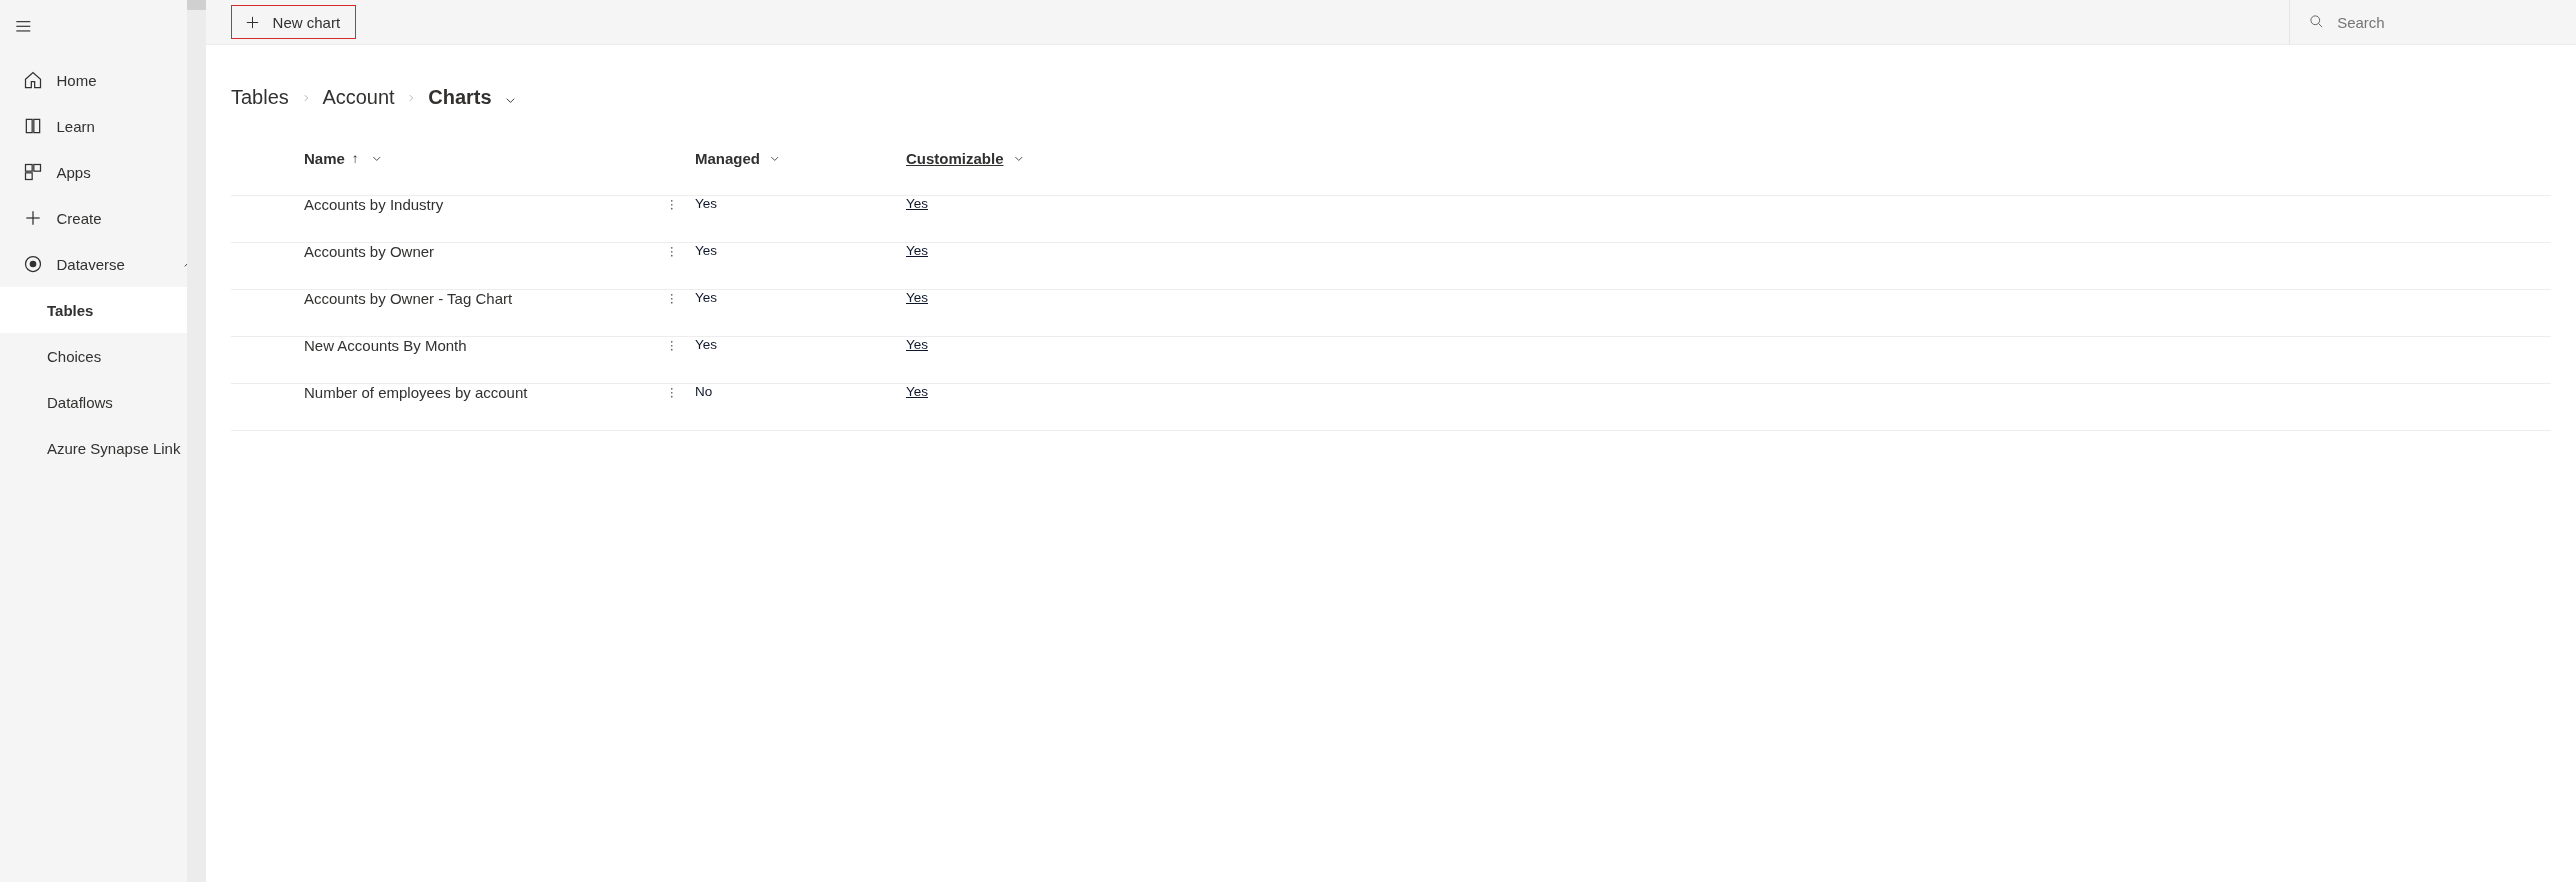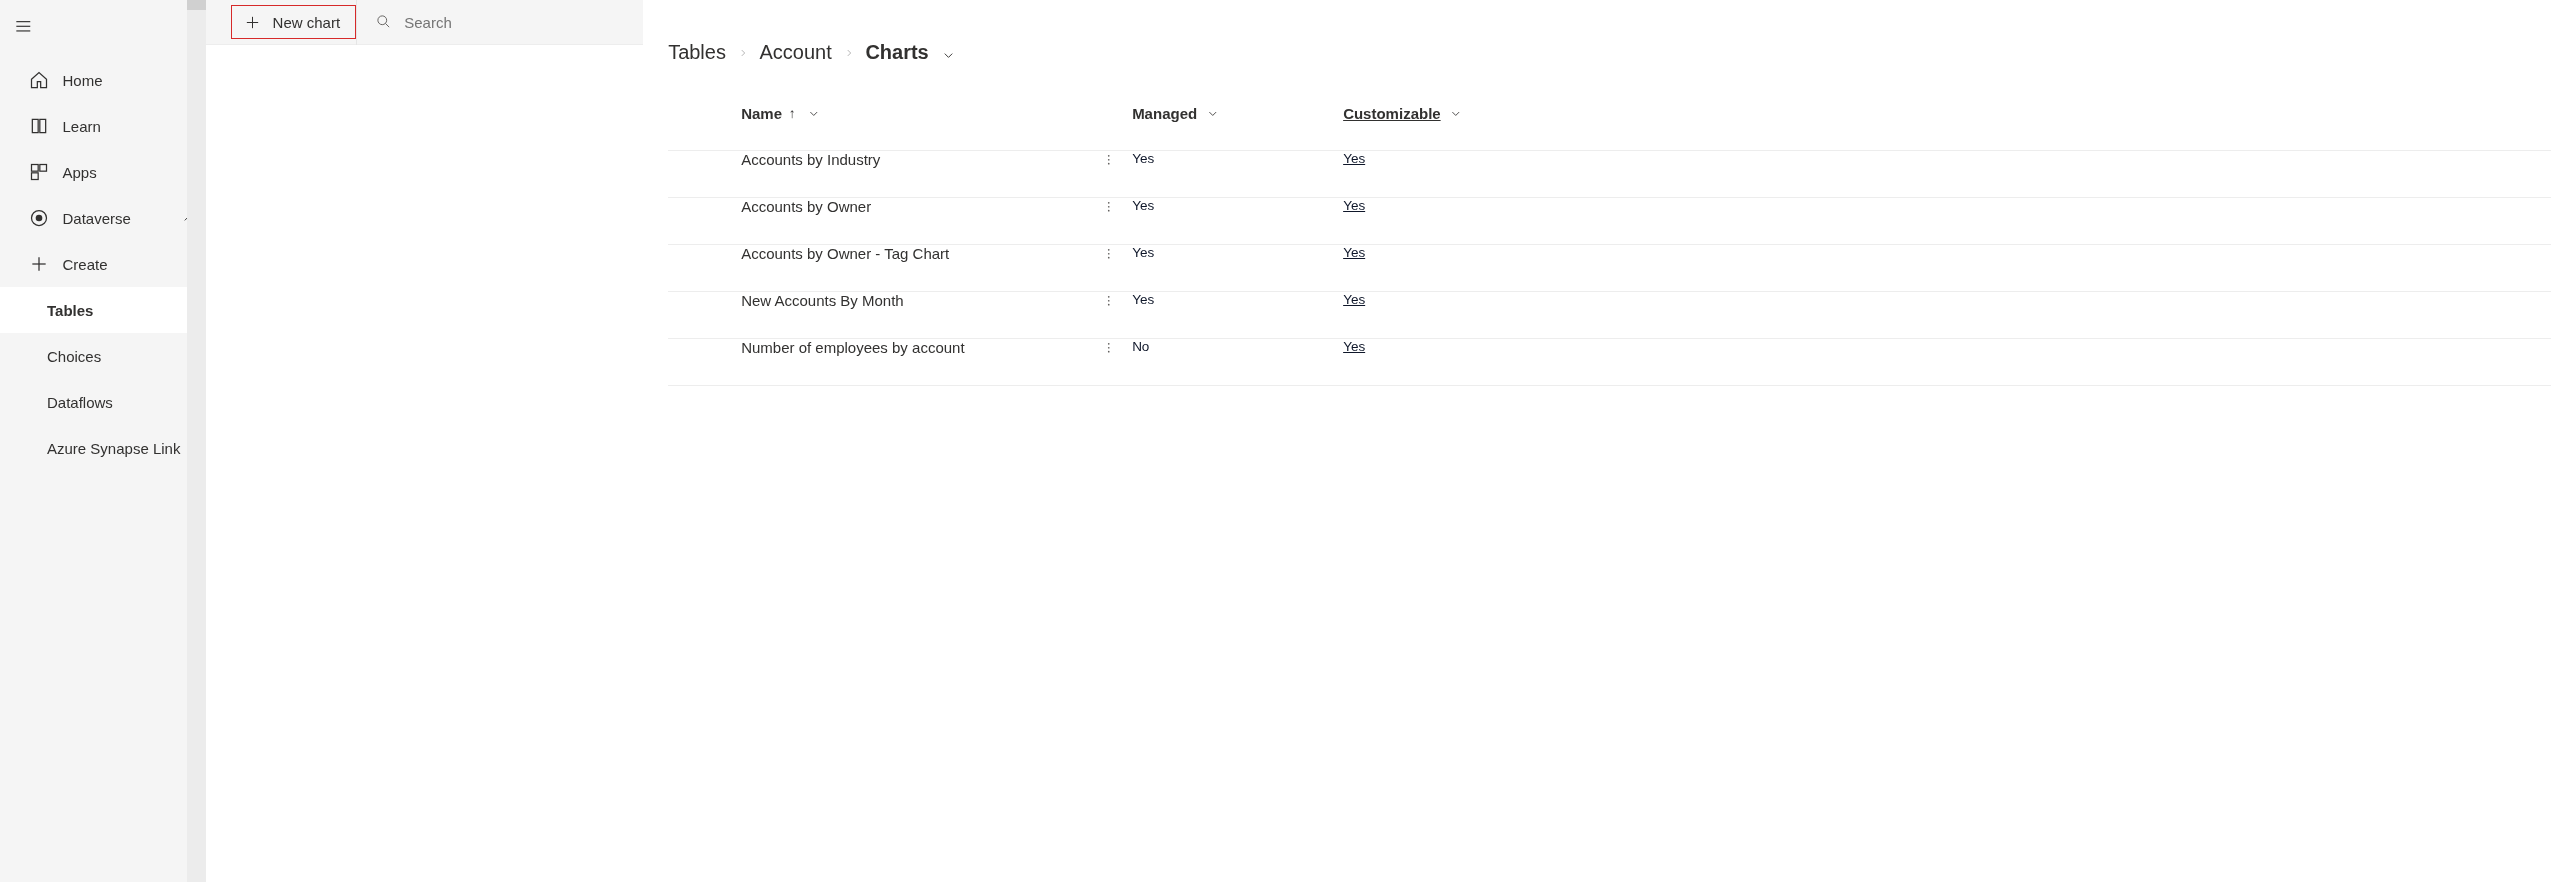--- a/index.html
+++ b/index.html
@@ -32,21 +32,21 @@
   .hamburger {
     padding: 17px 11.8px 18.6px 13.5px;
     cursor: pointer;
   }
   .hamburger svg { width: 18.6px; height: 18.6px; }
 
   .nav-item {
     display: flex;
     align-items: center;
     height: 46px;
-    padding: 0 10px 0 29px;
+    padding: 0 10px 0 23px;
     cursor: pointer;
     font-size: 15px;
     color: #323130;
     white-space: nowrap;
   }
   .nav-item .icon {
     width: 20px;
     height: 20px;
     display: flex;
     align-items: center;
@@ -83,21 +83,21 @@
   }
   .sidebar-track .thumb-top {
     width: 100%; height: 10px;
     background: #d0d0d0;
   }
 
   
   .main {
     flex: 1;
     display: flex;
-    flex-direction: row;
+    flex-direction: column;
     background: #ffffff;
   }
 
   
   .command-bar {
     height: 45px;
     background: #f5f5f5;
     display: flex;
     align-items: center;
     padding-left: 25px;
@@ -260,43 +260,43 @@
       <span class="icon">
         <svg viewBox="0 0 24 24">
             <rect x="3" y="3" width="8" height="8"></rect>
             <rect x="13" y="3" width="8" height="8"></rect>
             <rect x="3" y="13" width="8" height="8"></rect>
           </svg>
       </span>
       <span>Apps</span>
     </div>
 
+    <div class="nav-item">
+      <span class="icon">
+        <svg viewBox="0 0 24 24">
+            <line x1="12" y1="4" x2="12" y2="20"></line>
+            <line x1="4" y1="12" x2="20" y2="12"></line>
+          </svg>
+      </span>
+      <span>Create</span>
+    </div>
+
     <div class="nav-item expandable">
       <span class="icon">
         <svg viewBox="0 0 24 24">
             <circle cx="12" cy="12" r="9"></circle>
             <circle cx="12" cy="12" r="4" fill="currentColor" stroke="none"></circle>
           </svg>
       </span>
       <span>Dataverse</span>
       <span class="chev">
         <svg viewBox="0 0 24 24">
             <polyline points="6 15 12 9 18 15"></polyline>
           </svg>
       </span>
-    </div>
-
-    <div class="nav-item">
-      <span class="icon">
-        <svg viewBox="0 0 24 24">
-            <line x1="12" y1="4" x2="12" y2="20"></line>
-            <line x1="4" y1="12" x2="20" y2="12"></line>
-          </svg>
-      </span>
-      <span>Create</span>
     </div>
 
     <div class="nav-sub active">
       <span>Tables</span>
     </div>
     <div class="nav-sub">
       <span>Choices</span>
     </div>
     <div class="nav-sub">
       <span>Dataflows</span>

